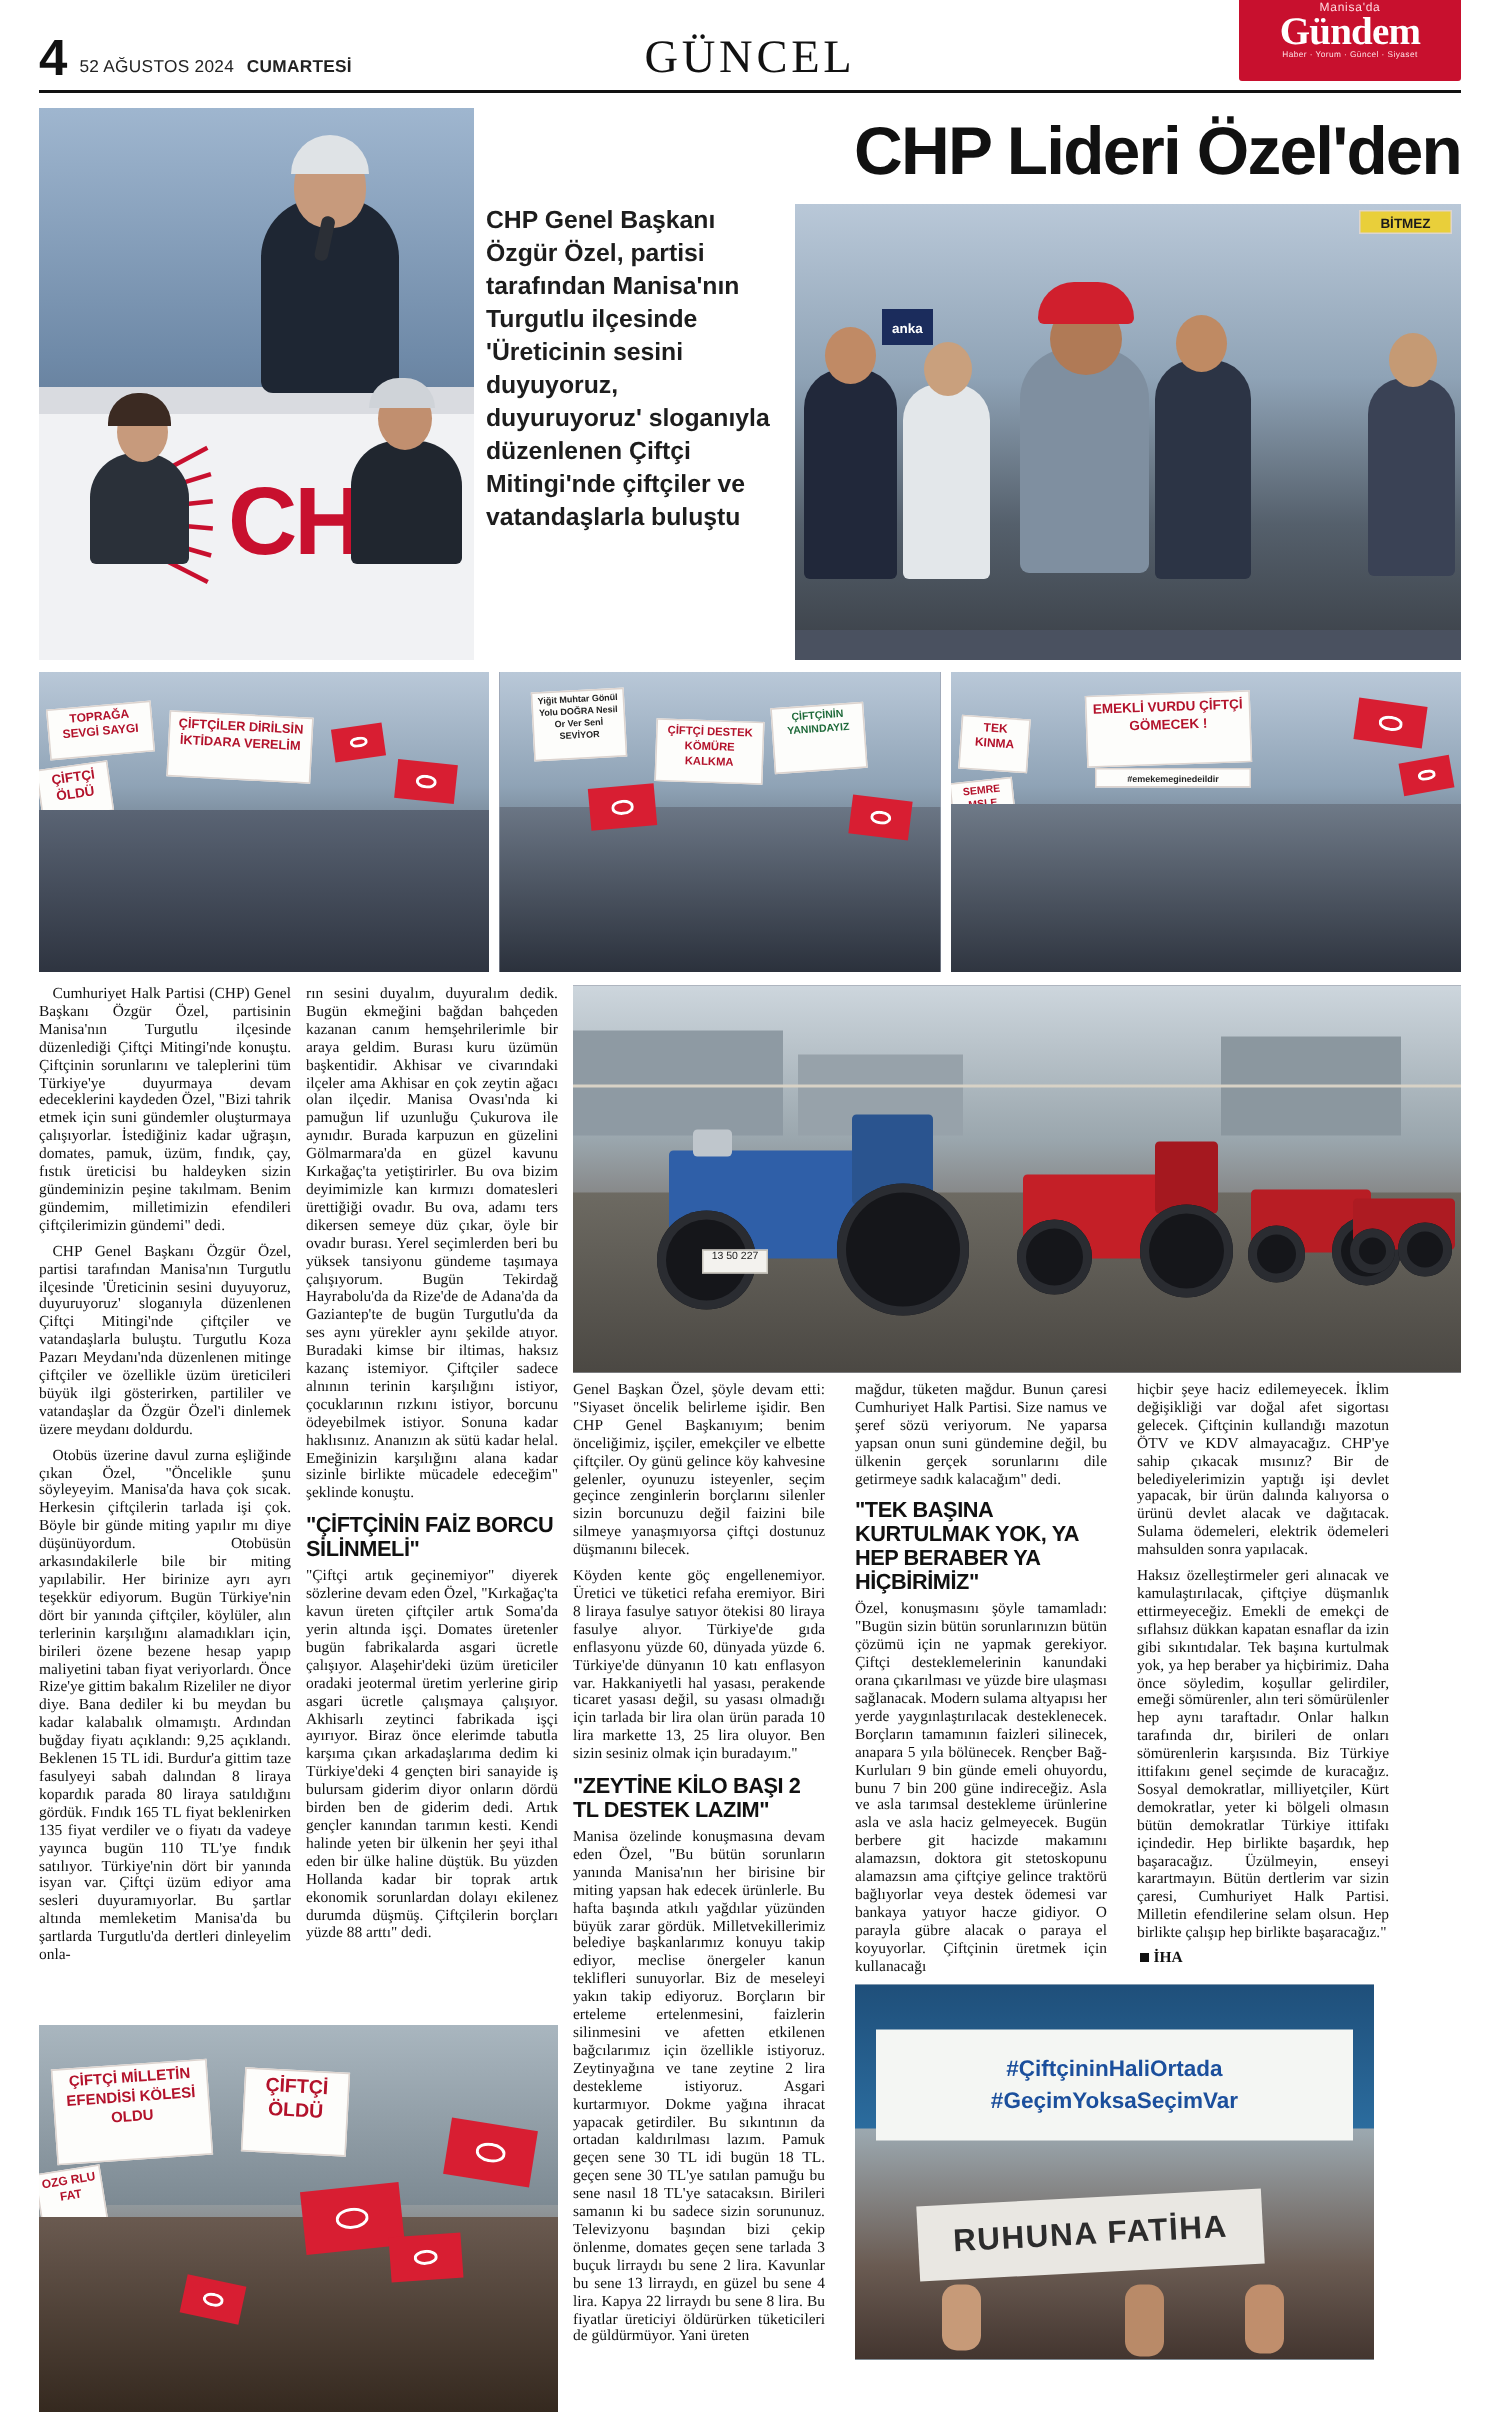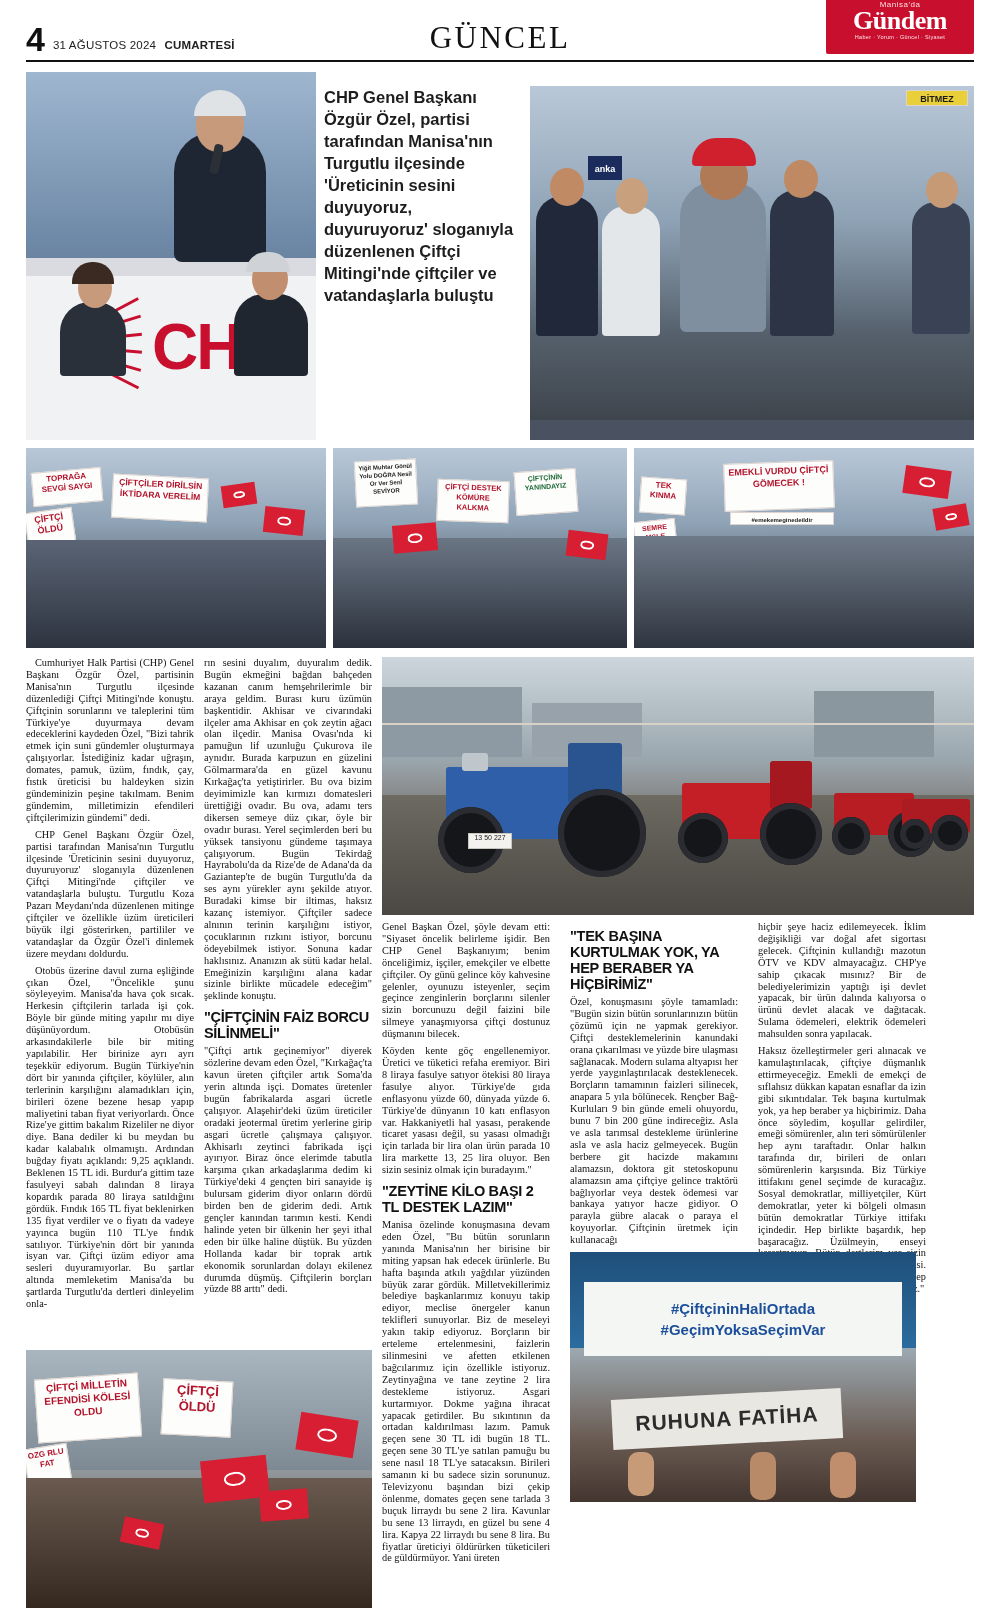--- a/index.html
+++ b/index.html
@@ -274,21 +274,21 @@
   .grad-warm { position:absolute; inset:0; background: linear-gradient(#cdd6dd, #9aa6ad 40%, #6a5b52 75%, #43352f); }
 </style>
 </head>
 <body>
 
 <div class="page">
 
   <div class="masthead">
     <div class="page-num">4</div>
     <div class="date-line">
-      <span>31 AĞUSTOS 2024</span>
+      <span>52 AĞUSTOS 2024</span>
       <span class="dow">CUMARTESİ</span>
     </div>
     <div class="section-title">GÜNCEL</div>
     <div class="logo-box">
       <div class="logo-top">Manisa'da</div>
       <div class="logo-main">Gündem</div>
       <div class="logo-bottom">Haber · Yorum · Güncel · Siyaset</div>
     </div>
   </div>
 
@@ -321,20 +321,21 @@
       <div style="position:absolute;left:34px;top:230px;width:66px;height:74px;background:#2a3039;border-radius:30px 30px 4px 4px;"></div>
       <div style="position:absolute;left:52px;top:196px;width:34px;height:40px;border-radius:50%;background:#c79a7c;"></div>
       <div style="position:absolute;left:46px;top:190px;width:42px;height:22px;border-radius:20px 20px 0 0;background:#3b2a22;"></div>
       <div style="position:absolute;left:208px;top:222px;width:74px;height:82px;background:#20262f;border-radius:30px 30px 4px 4px;"></div>
       <div style="position:absolute;left:226px;top:186px;width:36px;height:42px;border-radius:50%;background:#c18f6f;"></div>
       <div style="position:absolute;left:220px;top:180px;width:44px;height:20px;border-radius:20px 20px 0 0;background:#cfd3d8;"></div>
     </div>
 
     <div class="hero-right">
       <div class="headline">
+        <div>CHP Lideri Özel'den</div>
       </div>
       <div class="hero-lower">
         <div class="standfirst">CHP Genel Başkanı Özgür Özel, partisi tarafından Manisa'nın Turgutlu ilçesinde 'Üreticinin sesini duyuyoruz, duyuruyoruz' sloganıyla düzenlenen Çiftçi Mitingi'nde çiftçiler ve vatandaşlarla buluştu</div>
         <div class="hero-photo2">
           <div class="grad-street"></div>
 
           <div class="placard dark" style="right:6px; top:4px; width:62px; height:16px; font-size:9px; line-height:13px; background:#e9cf3a; color:#1b1b1b;">
             <span>BİTMEZ</span>
           </div>
 
@@ -478,20 +479,23 @@
             <p>Genel Başkan Özel, şöyle devam etti: "Siyaset öncelik belirleme işidir. Ben CHP Genel Başkanıyım; benim önceliğimiz, işçiler, emekçiler ve elbette çiftçiler. Oy günü gelince köy kahvesine gelenler, oyunuzu isteyenler, seçim geçince zenginlerin borçlarını silenler sizin borcunuzu değil faizini bile silmeye yanaşmıyorsa çiftçi dostunuz düşmanını bilecek.</p>
             <p>Köyden kente göç engellenemiyor. Üretici ve tüketici refaha eremiyor. Biri 8 liraya fasulye satıyor ötekisi 80 liraya fasulye alıyor. Türkiye'de gıda enflasyonu yüzde 60, dünyada yüzde 6. Türkiye'de dünyanın 10 katı enflasyon var. Hakkaniyetli hal yasası, perakende ticaret yasası değil, su yasası olmadığı için tarlada bir lira olan ürün parada 10 lira markette 13, 25 lira oluyor. Ben sizin sesiniz olmak için buradayım."</p>
           </div>
           <div class="subhead">"ZEYTİNE KİLO BAŞI 2 TL DESTEK LAZIM"</div>
           <div class="txt">
             <p>Manisa özelinde konuşmasına devam eden Özel, "Bu bütün sorunların yanında Manisa'nın her birisine bir miting yapsan hak edecek ürünlerle. Bu hafta başında atkılı yağdılar yüzünden büyük zarar gördük. Milletvekillerimiz belediye başkanlarımız konuyu takip ediyor, meclise önergeler kanun teklifleri sunuyorlar. Biz de meseleyi yakın takip ediyoruz. Borçların bir erteleme ertelenmesini, faizlerin silinmesini ve afetten etkilenen bağcılarımız için özellikle istiyoruz. Zeytinyağına ve tane zeytine 2 lira destekleme istiyoruz. Asgari kurtarmıyor. Dokme yağına ihracat yapacak getirdiler. Bu sıkıntının da ortadan kaldırılması lazım. Pamuk geçen sene 30 TL idi bugün 18 TL. geçen sene 30 TL'ye satılan pamuğu bu sene nasıl 18 TL'ye satacaksın. Birileri samanın ki bu sadece sizin sorununuz. Televizyonu başından bizi çekip önlenme, domates geçen sene tarlada 3 buçuk lirraydı bu sene 2 lira. Kavunlar bu sene 13 lirraydı, en güzel bu sene 4 lira. Kapya 22 lirraydı bu sene 8 lira. Bu fiyatlar üreticiyi öldürürken tüketicileri de güldürmüyor. Yani üreten</p>
           </div>
         </div>
 
         <div class="col">
+          <div class="txt">
+            <p>mağdur, tüketen mağdur. Bunun çaresi Cumhuriyet Halk Partisi. Size namus ve şeref sözü veriyorum. Ne yaparsa yapsan onun suni gündemine değil, bu ülkenin gerçek sorunlarını dile getirmeye sadık kalacağım" dedi.</p>
+          </div>
           <div class="subhead">"TEK BAŞINA KURTULMAK YOK, YA HEP BERABER YA HİÇBİRİMİZ"</div>
           <div class="txt">
             <p>Özel, konuşmasını şöyle tamamladı: "Bugün sizin bütün sorunlarınızın bütün çözümü için ne yapmak gerekiyor. Çiftçi desteklemelerinin kanundaki orana çıkarılması ve yüzde bire ulaşması sağlanacak. Modern sulama altyapısı her yerde yaygınlaştırılacak desteklenecek. Borçların tamamının faizleri silinecek, anapara 5 yıla bölünecek. Rençber Bağ-Kurluları 9 bin günde emeli ohuyordu, bunu 7 bin 200 güne indireceğiz. Asla ve asla tarımsal destekleme ürünlerine asla ve asla haciz gelmeyecek. Bugün berbere git hacizde makamını alamazsın, doktora git stetoskopunu alamazsın ama çiftçiye gelince traktörü bağlıyorlar veya destek ödemesi var bankaya yatıyor hacze gidiyor. O parayla gübre alacak o paraya el koyuyorlar. Çiftçinin üretmek için kullanacağı</p>
           </div>
 
           <div class="photo-banner" style="width:346px;">
             <div class="grad-warm"></div>
             <div style="position:absolute;left:0;right:0;top:0;height:96px;background:linear-gradient(#1f4f7a,#2b6c9e);"></div>
             <div class="banner-cloth" style="left:14px; top:30px; width:318px; height:74px; font-size:15px;">
               <span>#ÇiftçininHaliOrtada</span>

